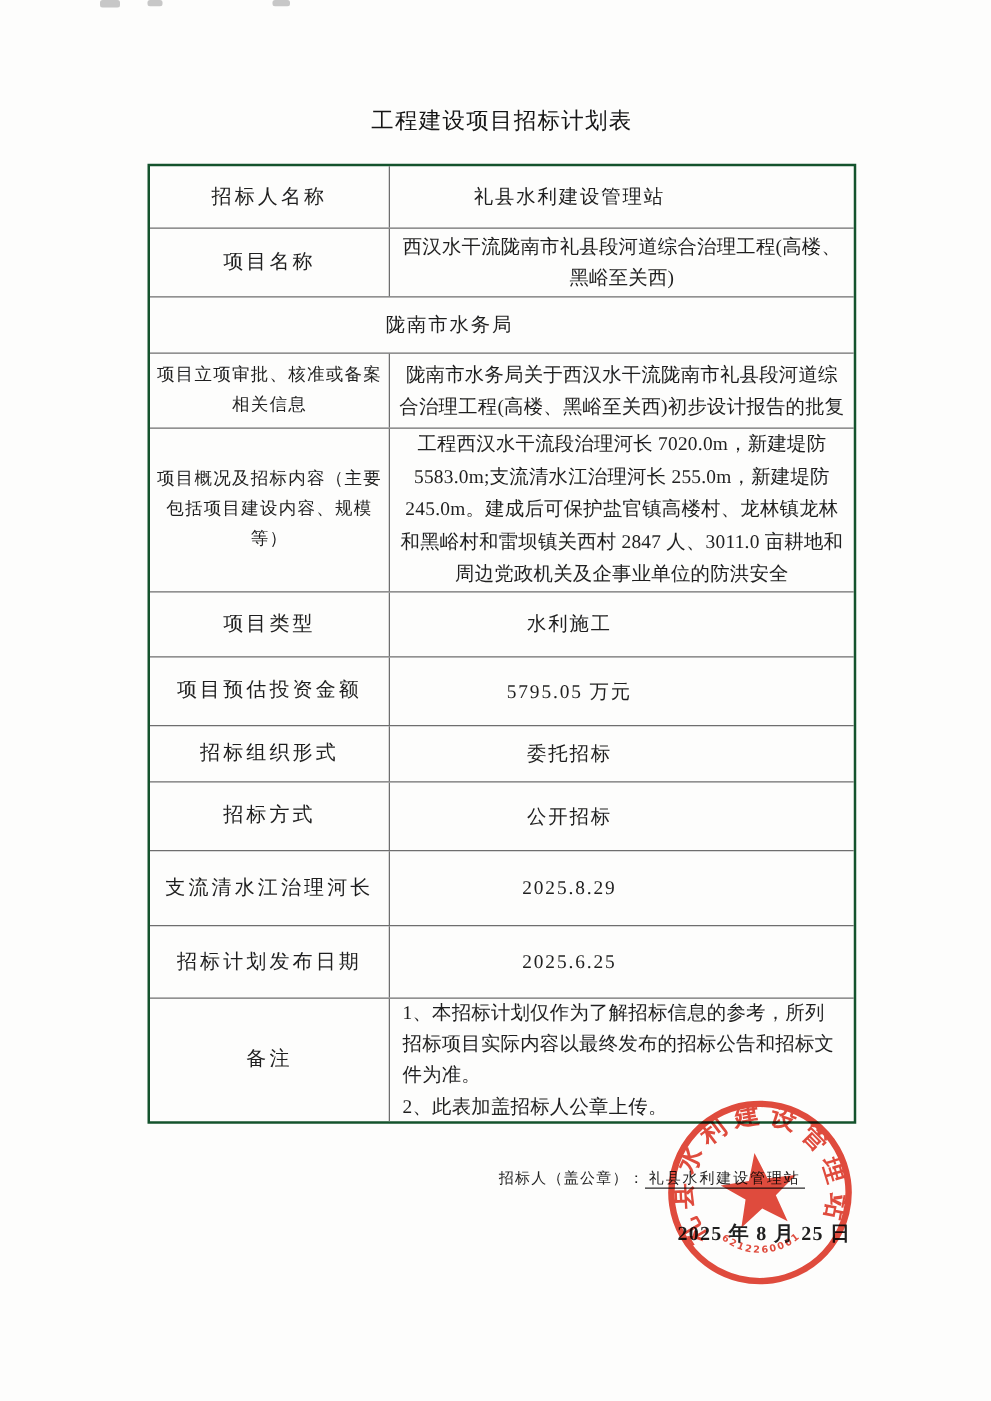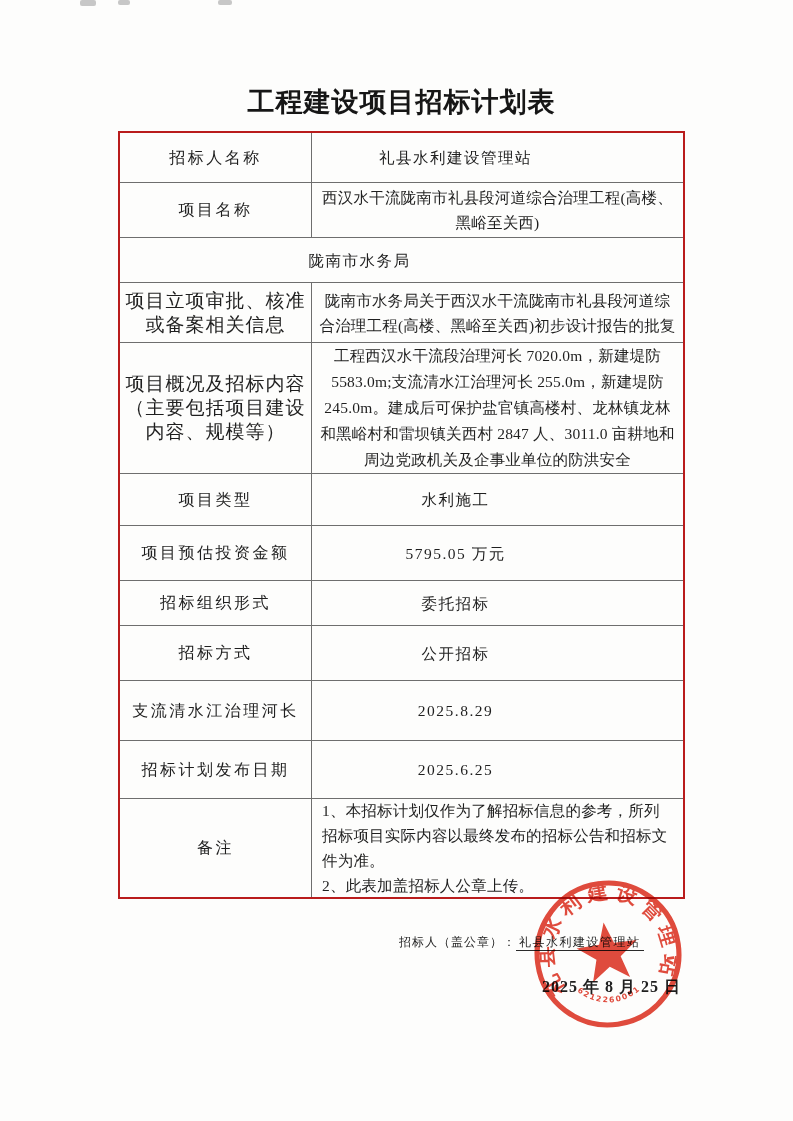--- a/index.html
+++ b/index.html
@@ -9,27 +9,27 @@
     overflow:hidden;
   }
   
   .artifact{position:absolute;background:#9a9a9a;opacity:.55;border-radius:2px;}
   .a1{left:80px;top:0;width:16px;height:6px;}
   .a2{left:118px;top:0;width:12px;height:5px;}
   .a3{left:218px;top:0;width:14px;height:5px;}
 
   .title{
     position:absolute;left:118px;top:84px;width:567px;margin:0;
-    text-align:center;font-size:27px;font-weight:bold;letter-spacing:1px;
+    text-align:center;font-size:18px;font-weight:normal;letter-spacing:1px;
     color:#161616;
   }
 
   .table{
     position:absolute;left:118px;top:131px;width:567px;
-    border:2px solid #b91c1c;box-sizing:border-box;
+    border:2px solid #14532d;box-sizing:border-box;
     display:flex;flex-direction:column;
   }
   .tr{display:flex;border-top:1px solid #6e6e6e;box-sizing:border-box;}
   .tr:first-child{border-top:none;}
   .td{display:flex;align-items:center;justify-content:center;box-sizing:border-box;}
   .label{
     width:192px;flex:0 0 192px;border-right:1px solid #6e6e6e;
     text-align:center;font-size:16px;letter-spacing:2.5px;line-height:24px;
     padding:2px 4px;
   }
@@ -44,21 +44,21 @@
   .tr:nth-child(4){height:60px}
   .tr:nth-child(5){height:131px}
   .tr:nth-child(6){height:52px}
   .tr:nth-child(7){height:55px}
   .tr:nth-child(8){height:45px}
   .tr:nth-child(9){height:55px}
   .tr:nth-child(10){height:60px}
   .tr:nth-child(11){height:58px}
   .tr:nth-child(12){height:99px}
   
-  .tr:nth-child(4) .label,.tr:nth-child(5) .label{letter-spacing:1px;font-size:19px;}
+  .tr:nth-child(4) .label,.tr:nth-child(5) .label{letter-spacing:1px;font-size:14px;}
   .tr:nth-child(2) .value,.tr:nth-child(4) .value,
   .tr:nth-child(5) .value,.tr:nth-child(12) .value{letter-spacing:.2px;}
   .tr:nth-child(5) .value{line-height:26px;}
   
   .tr:nth-child(1) .value,.tr:nth-child(3) .value,.tr:nth-child(6) .value,
   .tr:nth-child(7) .value,.tr:nth-child(8) .value,.tr:nth-child(9) .value,
   .tr:nth-child(10) .value,.tr:nth-child(11) .value{padding-right:90px;}
   
   .tr:nth-child(12) .value{
     text-align:left;white-space:pre-line;justify-content:flex-start;

